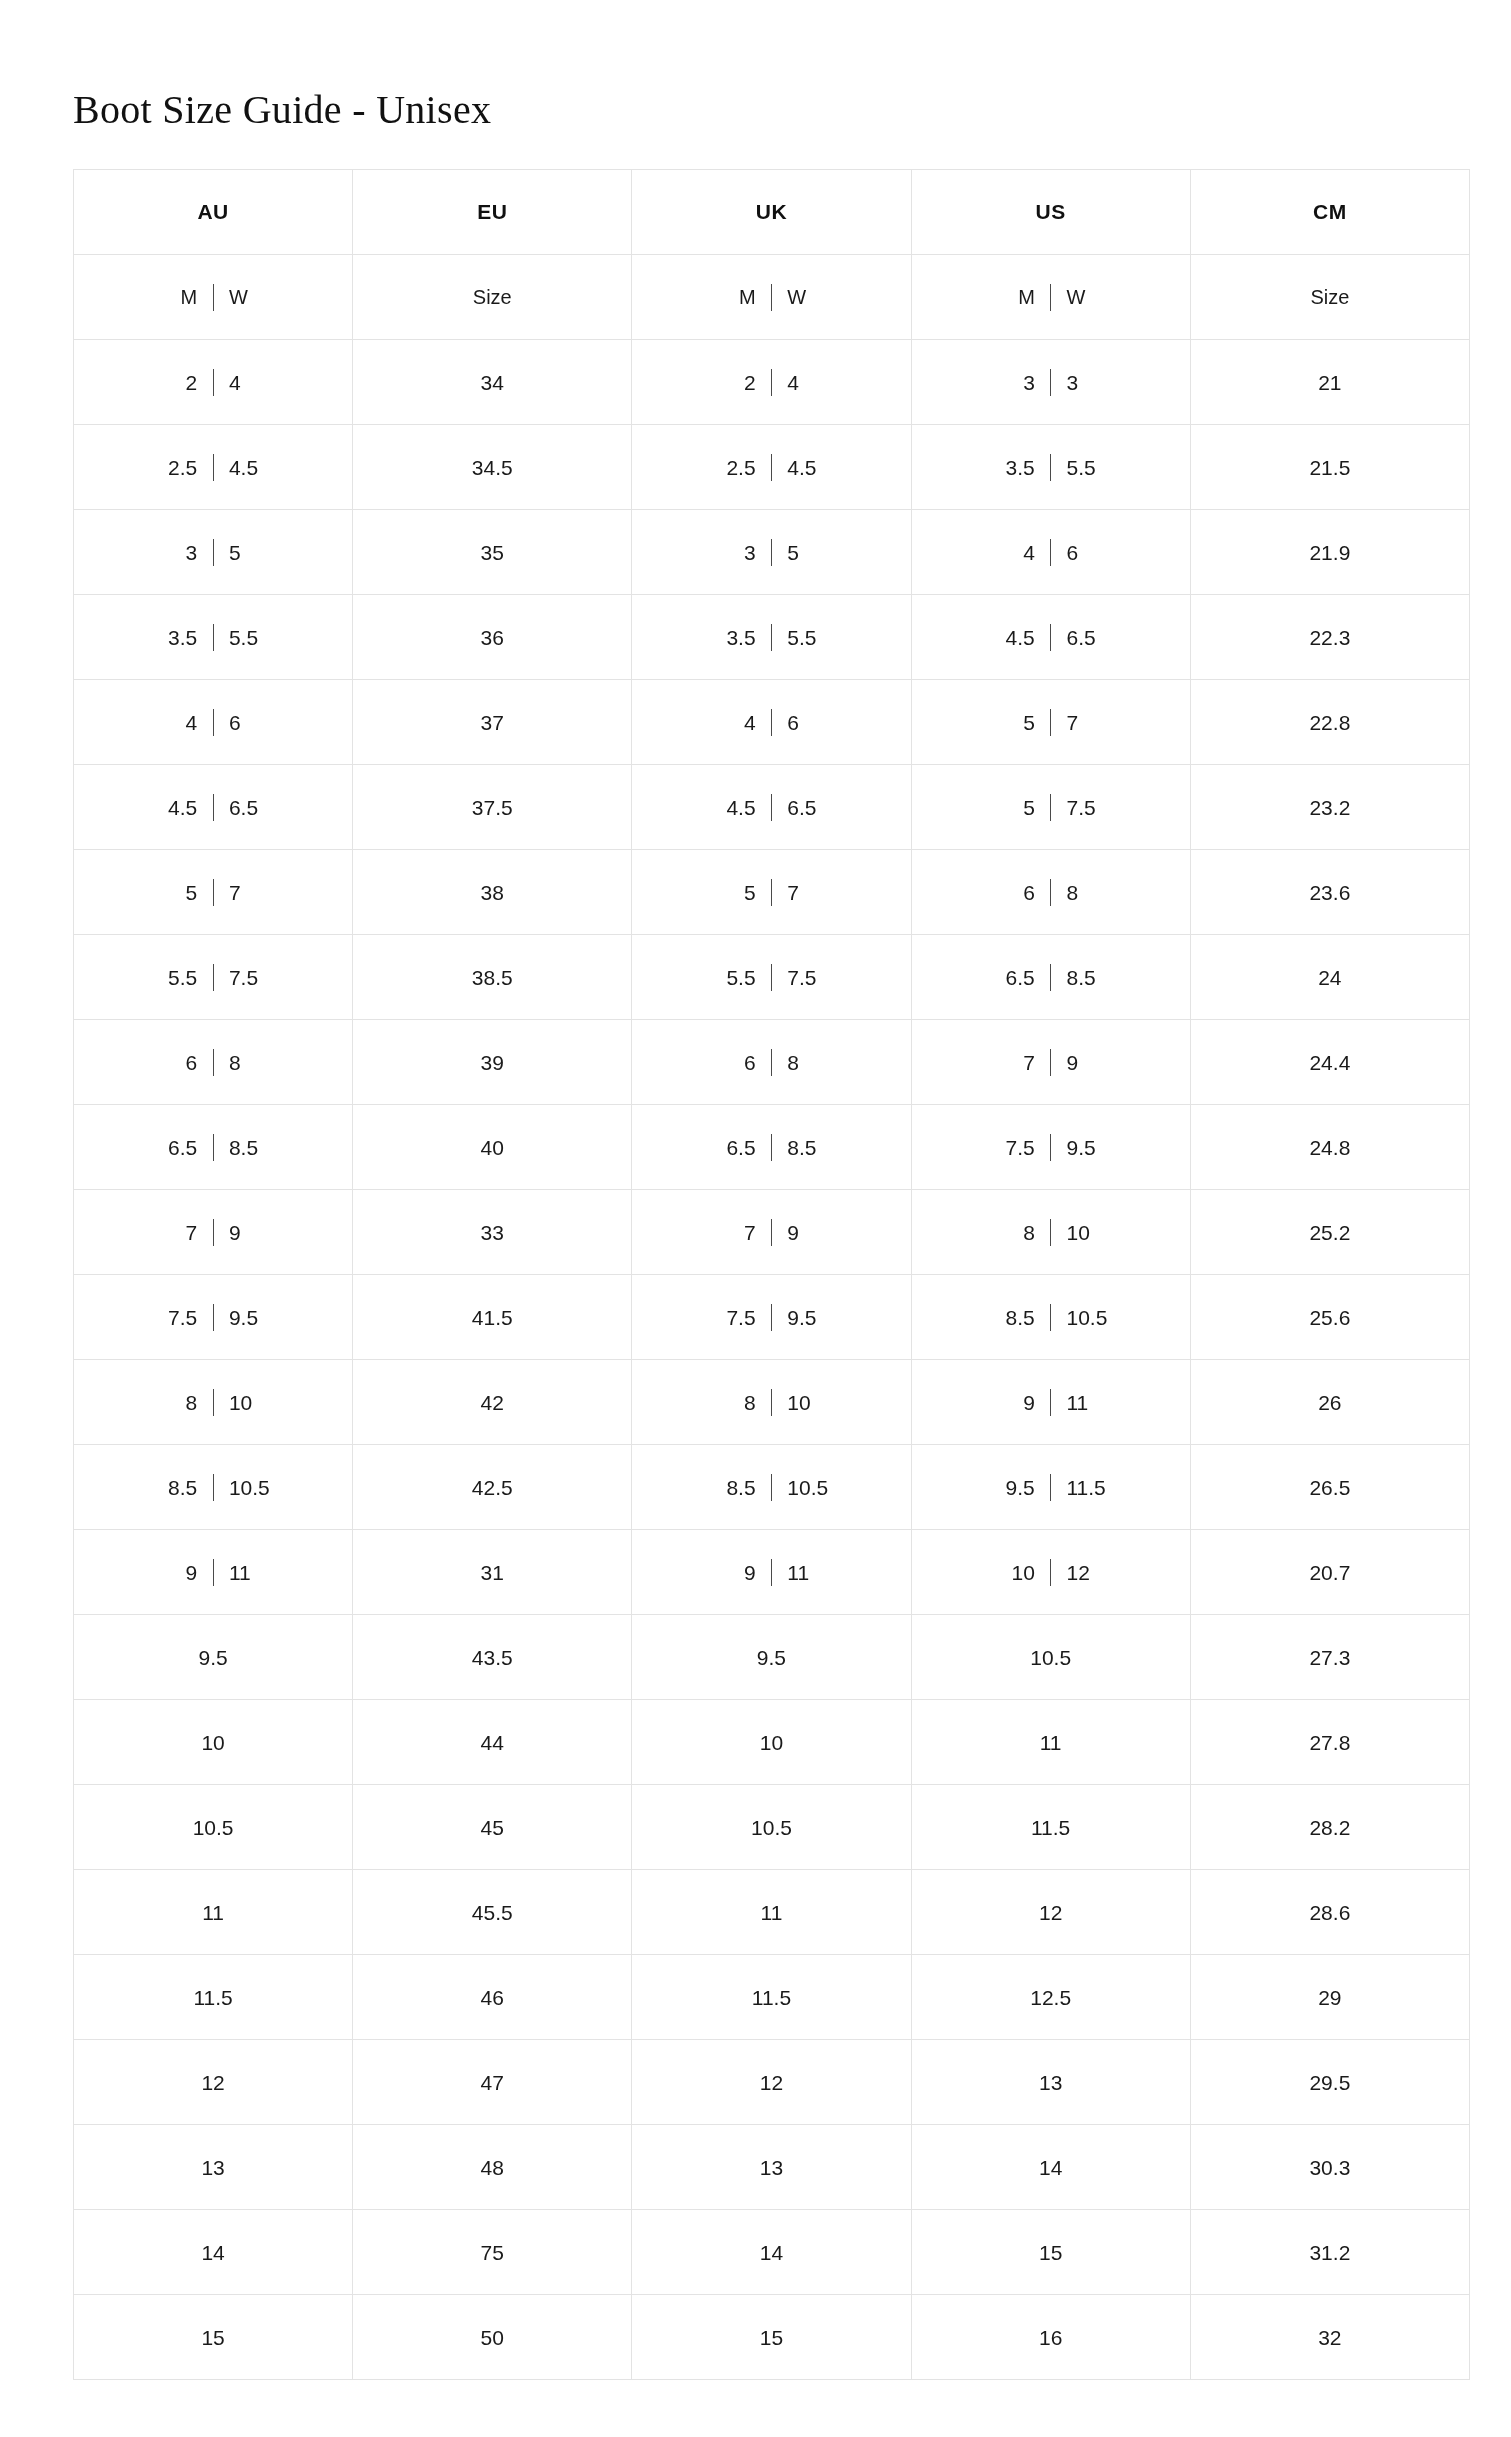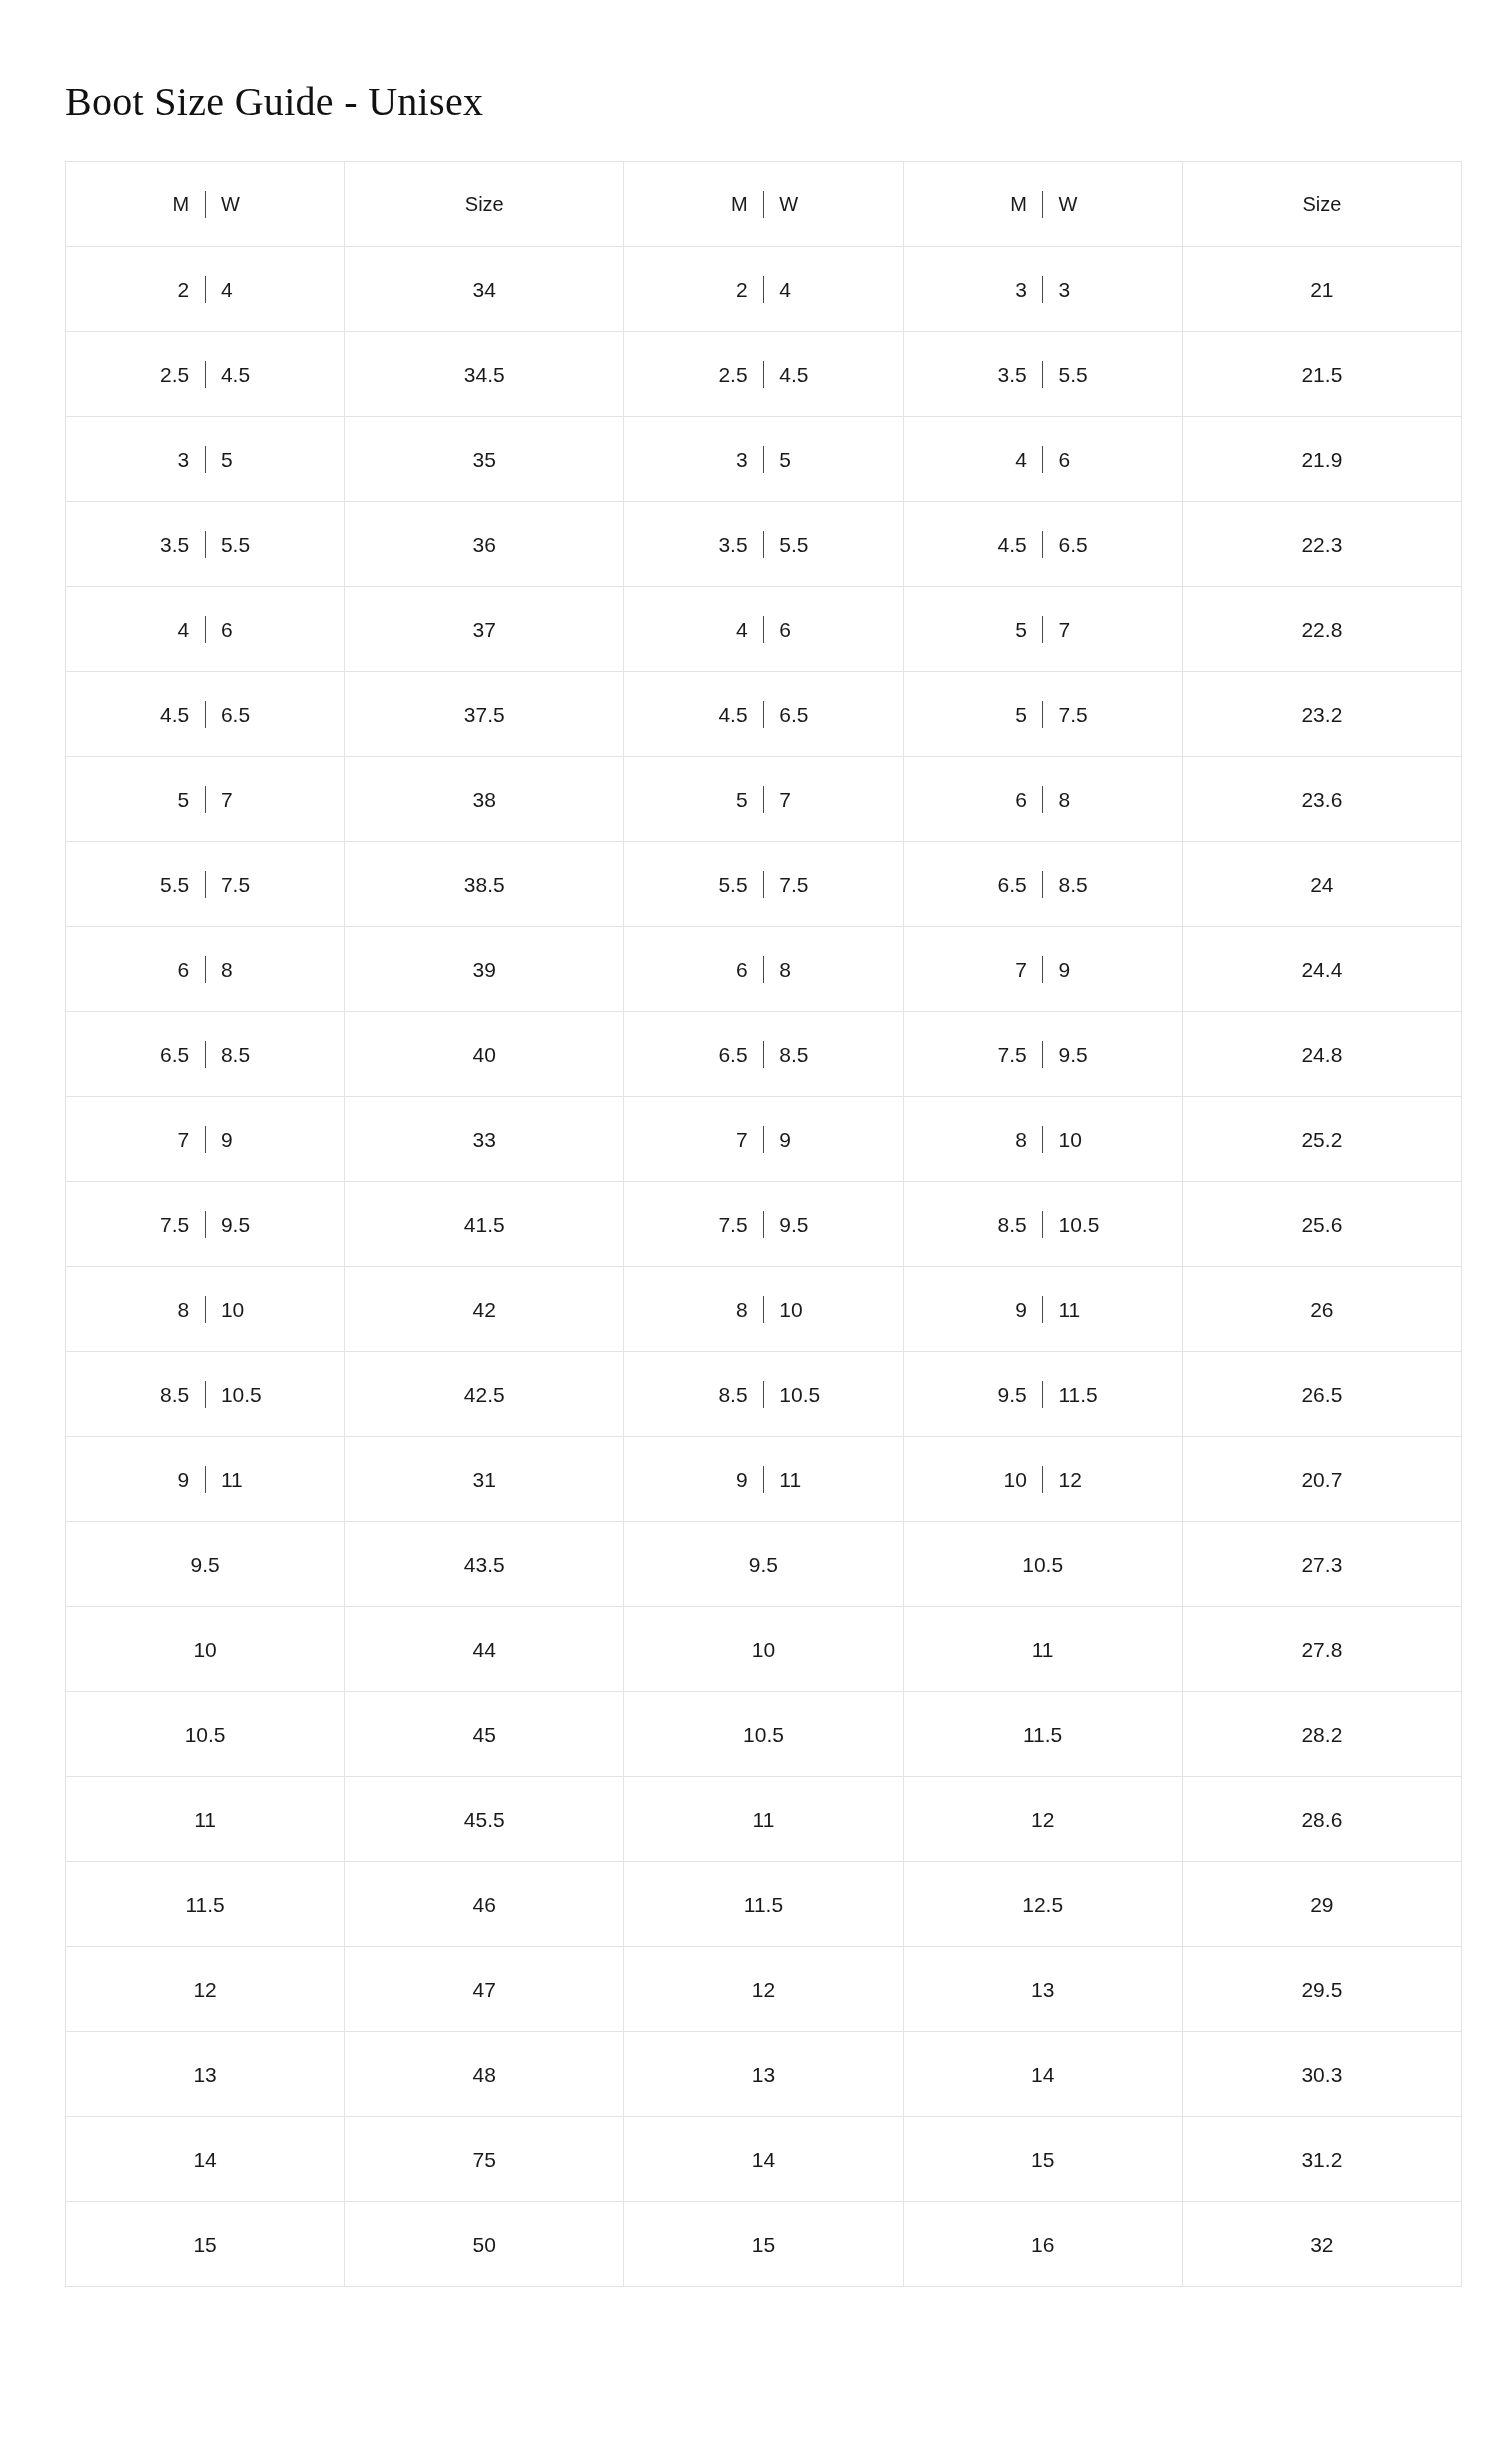--- a/index.html
+++ b/index.html
@@ -12,21 +12,21 @@
 
   body {
     font-family: "Liberation Sans", sans-serif;
     color: #1a1a1a;
     -webkit-font-smoothing: antialiased;
   }
 
   .page {
     width: 1287px;
     min-height: 2438px;
-    padding: 8px;
+    padding: 16px;
     position: relative;
   }
 
   .page-title {
     font-family: "Liberation Serif", serif;
     font-size: 40px;
     font-weight: 400;
     letter-spacing: 0.3px;
     color: #111111;
     padding: 74px 0 0 57px;
@@ -120,20 +120,27 @@
   <div class="table-wrap">
     <table class="size-table">
       <colgroup>
           <col>
           <col>
           <col>
           <col>
           <col>
         </colgroup>
       <thead>
+        <tr class="head-main">
+            <th><span>AU</span></th>
+            <th><span>EU</span></th>
+            <th><span>UK</span></th>
+            <th><span>US</span></th>
+            <th><span>CM</span></th>
+          </tr>
         <tr class="head-sub">
             <td>
               <div class="cell">
                 <span class="v left">M</span>
                 <span class="sep"></span>
                 <span class="v right">W</span>
               </div>
             </td>
             <td>
               <div class="cell single">

